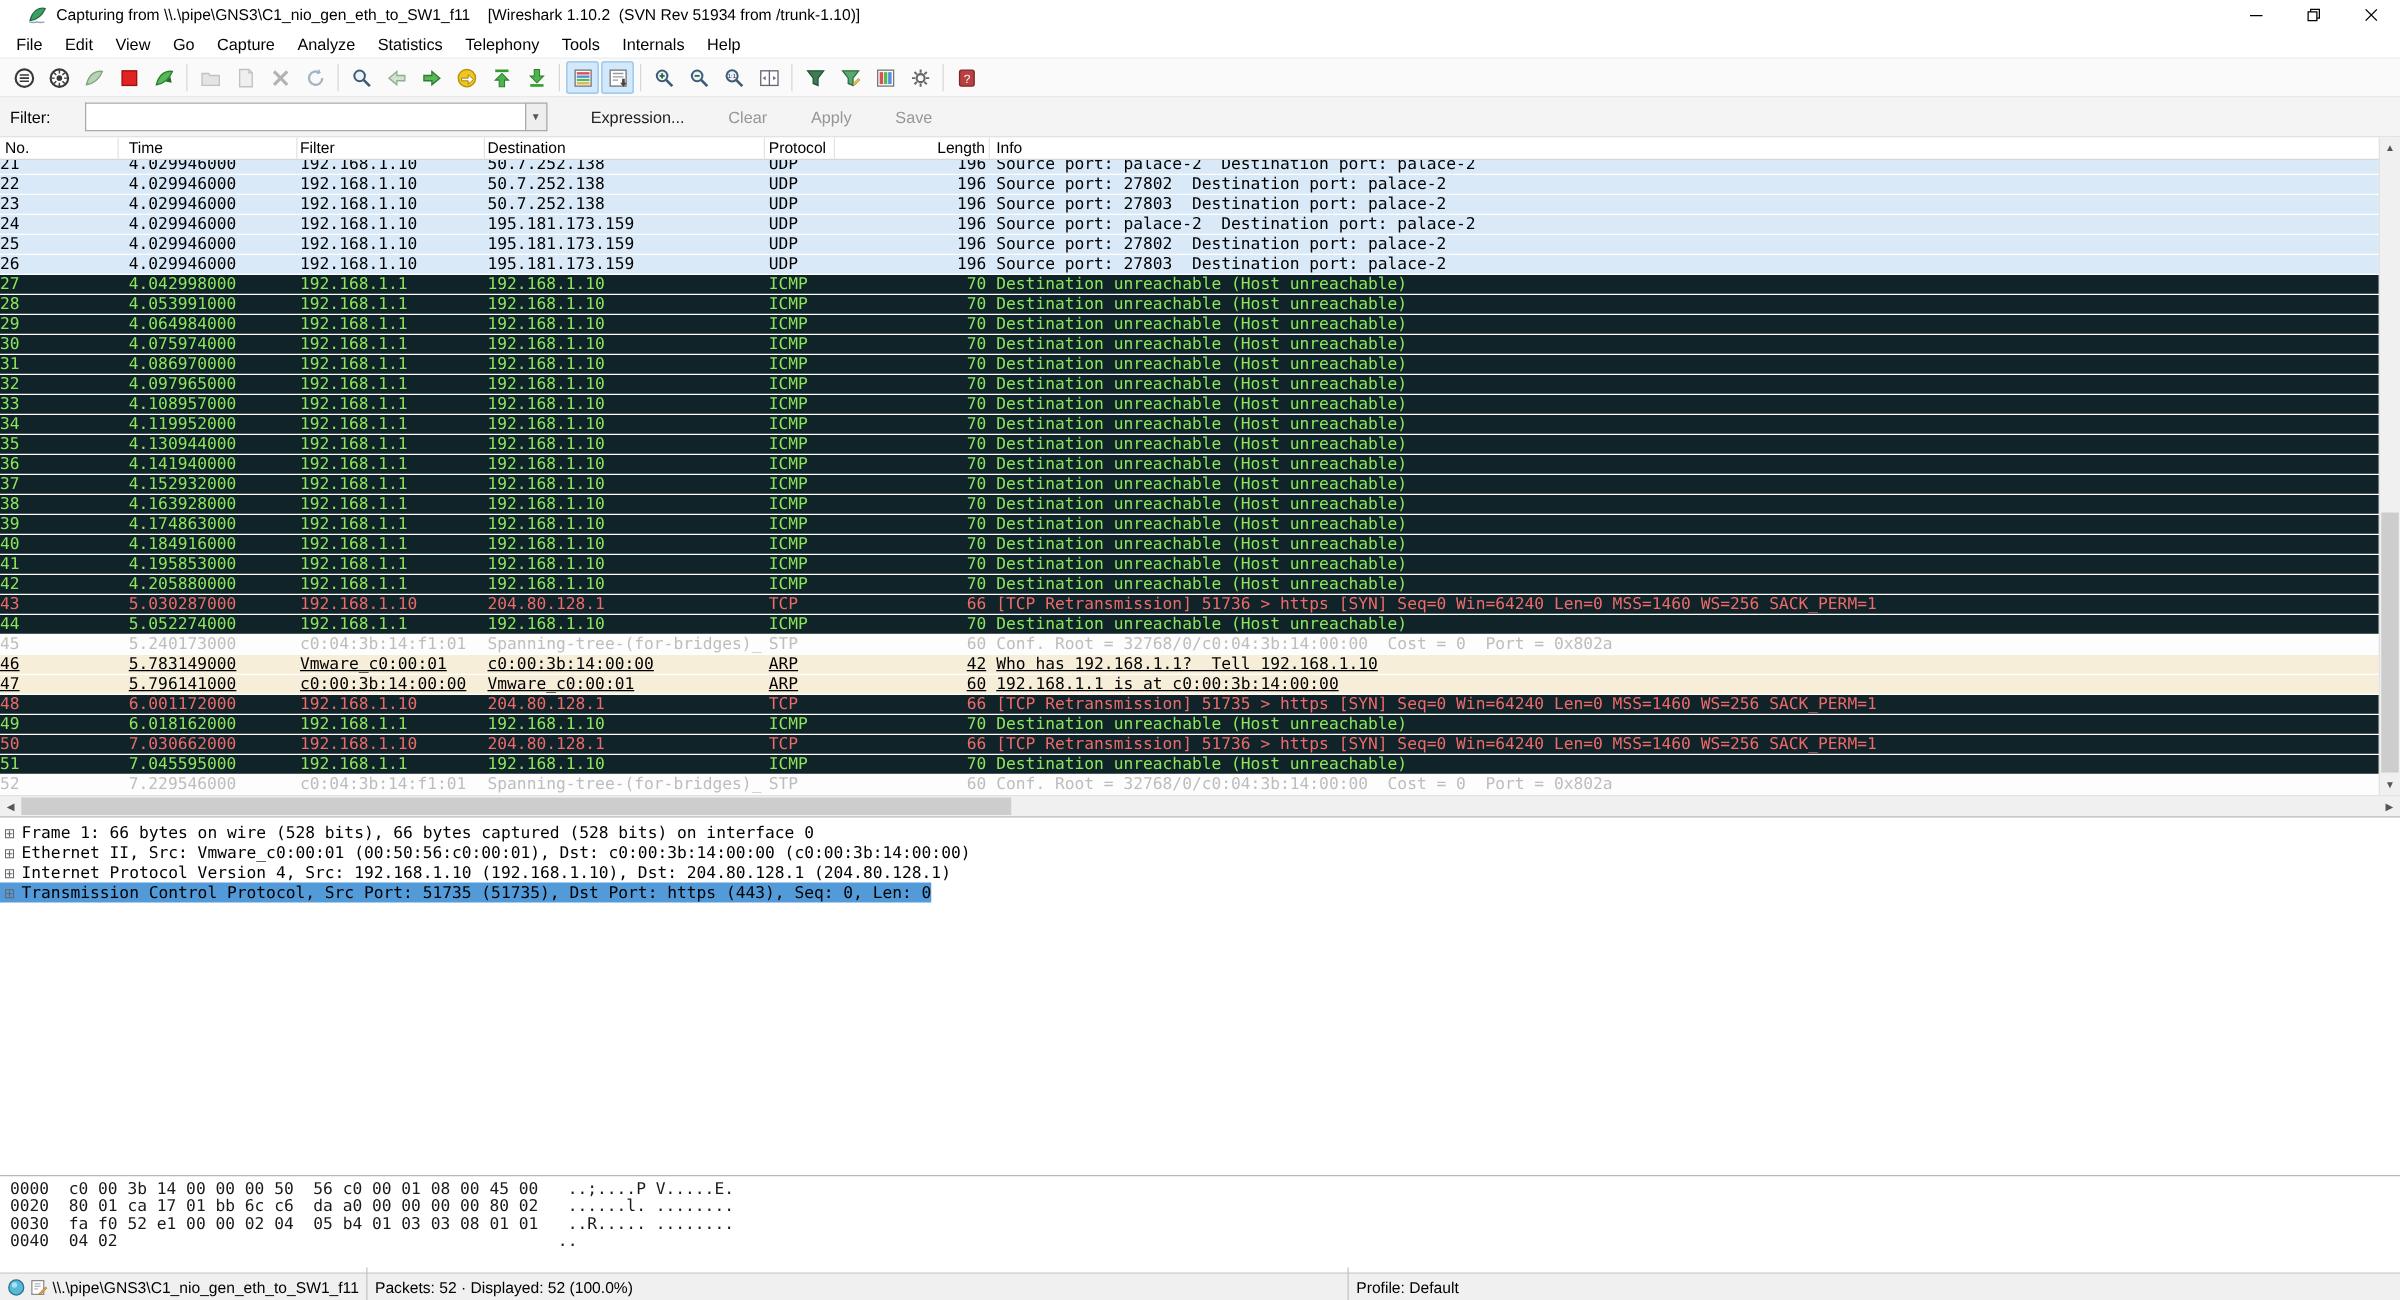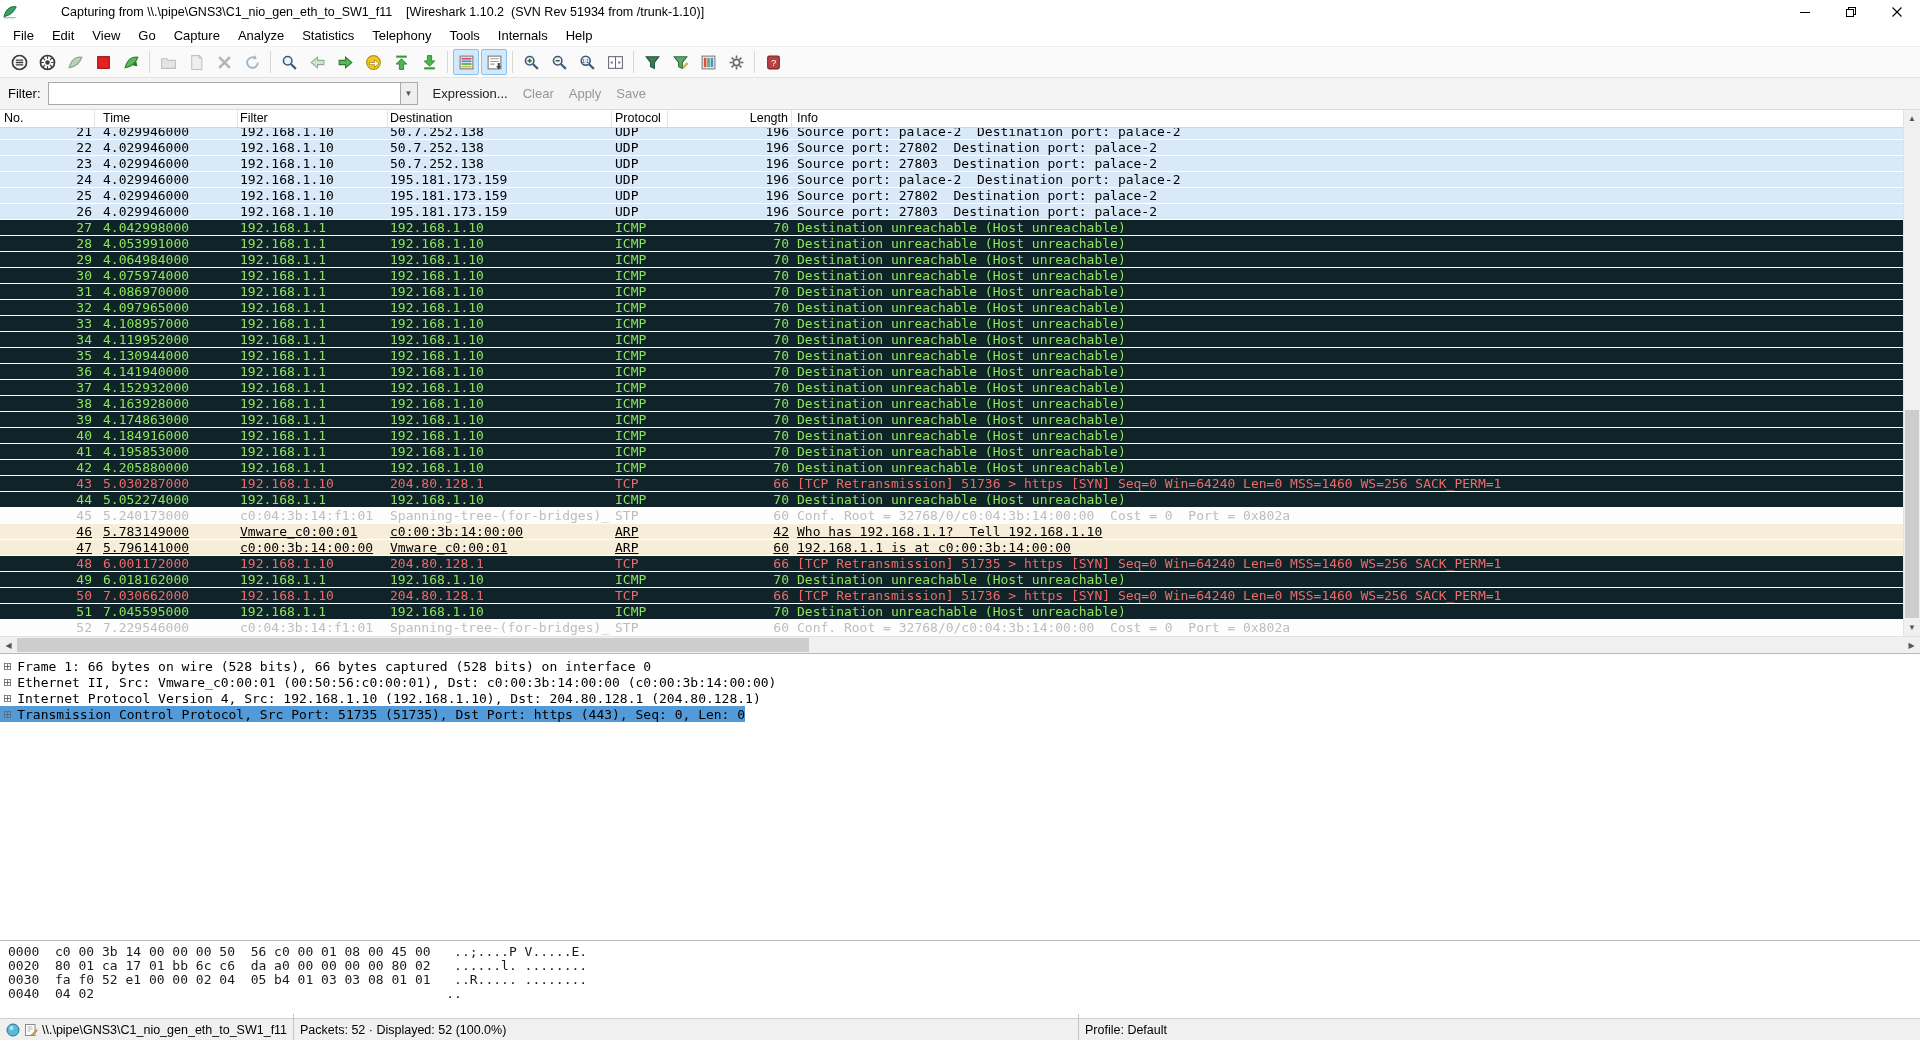--- a/index.html
+++ b/index.html
@@ -1,20 +1,20 @@
 <!DOCTYPE html>
 <html><head>
 <meta charset="utf-8">
 <style>
   * { box-sizing: border-box; margin: 0; padding: 0; }
   html,body { width:1920px; height:1040px; overflow:hidden; background:#fff;
     font-family:"Liberation Sans", sans-serif; font-size:13px; color:#000; }
 
   
-  .titlebar { height:24px; display:flex; align-items:center; background:#fff; padding-left:2px;gap:36px; }
+  .titlebar { height:24px; display:flex; align-items:center; background:#fff; padding-left:22px; }
   .app-icon { width:16px; height:16px; flex:0 0 16px; }
   .title-text { margin-left:7px; font-size:12.5px; white-space:pre; }
   .win-controls { margin-left:auto; display:flex; height:100%; }
   .win-btn { width:46px; height:100%; display:flex; align-items:center; justify-content:center; }
   .win-btn svg { width:12px; height:12px; }
 
   
   .menubar { height:22px; display:flex; align-items:center; padding-left:4px; background:#fff; }
   .menu-item { padding:2px 9px; font-size:13px; }
 
@@ -22,42 +22,42 @@
   .toolbar { height:32px; display:flex; align-items:center; padding-left:5px;
     background:#fafafa; border-top:1px solid #eee; border-bottom:1px solid #e3e3e3; }
   .tb-btn { width:26px; height:26px; display:flex; align-items:center; justify-content:center;
     border:1px solid transparent; border-radius:2px; margin:0 1px; }
   .tb-btn svg { width:17px; height:17px; }
   .tb-btn.pressed { background:#d2e9fb; border-color:#8ec0e8; }
   .tb-sep { width:1px; height:22px; background:#d8d8d8; margin:0 4px; }
 
   
   .filterbar { height:32px; display:flex; align-items:center; background:#f4f4f4;
-    border-bottom:1px solid #dcdcdc; padding-left:8px; }
+    border-bottom:1px solid #dcdcdc; padding-left:8px;gap:20px; }
   .filter-label { font-size:13px; margin-right:7px; }
   .filter-combo { display:flex; height:23px; }
   .filter-input { width:352px; height:23px; border:1px solid #a9a9a9; border-right:none;
     padding:0 4px; font-size:13px; outline:none; background:#fff; }
   .filter-drop { width:18px; height:23px; border:1px solid #a9a9a9; background:#eee;
     display:flex; align-items:center; justify-content:center; font-size:8px; color:#555; }
   .filter-btn { margin-left:15px; font-size:13px; }
   .filter-btn.primary { color:#222; }
   .filter-btn.dim { color:#969696; }
 
   
   .plist { position:relative; }
   .plist-header { height:18px; display:flex; background:#fff; border-bottom:1px solid #d6d6d6;
     font-size:12.5px; }
   .hcell { border-right:1px solid #e4e4e4; padding:1px 0 0 4px; white-space:pre; overflow:hidden; }
   .plist-body { height:508px; overflow:hidden; background:#fff; }
   .prow { display:flex; height:16px; line-height:15px; border-bottom:1px solid #fff;
     font-family:"DejaVu Sans Mono","Liberation Mono",monospace; font-size:13px; white-space:pre; }
   .prow.partial { margin-top:-4px; }
   .cell { overflow:hidden; }
-  .c-no    { width:95px;  text-align:right; padding-right:3px; }
+  .c-no    { width:95px;  padding-right:3px; }
   .c-time  { width:143px; padding-left:8px; }
   .c-src   { width:150px; padding-left:2px; }
   .c-dst   { width:224px; padding-left:2px; }
   .c-proto { width:56px;  padding-left:3px; }
   .c-len   { width:124px; text-align:right; padding-right:3px; }
   .c-info  { flex:1; padding-left:5px; }
   .hcell.c-no { text-align:left; padding-left:4px; }
   .r-udp  { background:#d9e9f8; color:#000; }
   .r-icmp { background:#0f2329; color:#8ce85a; }
   .r-bad  { background:#0f2329; color:#ef6a6a; }

